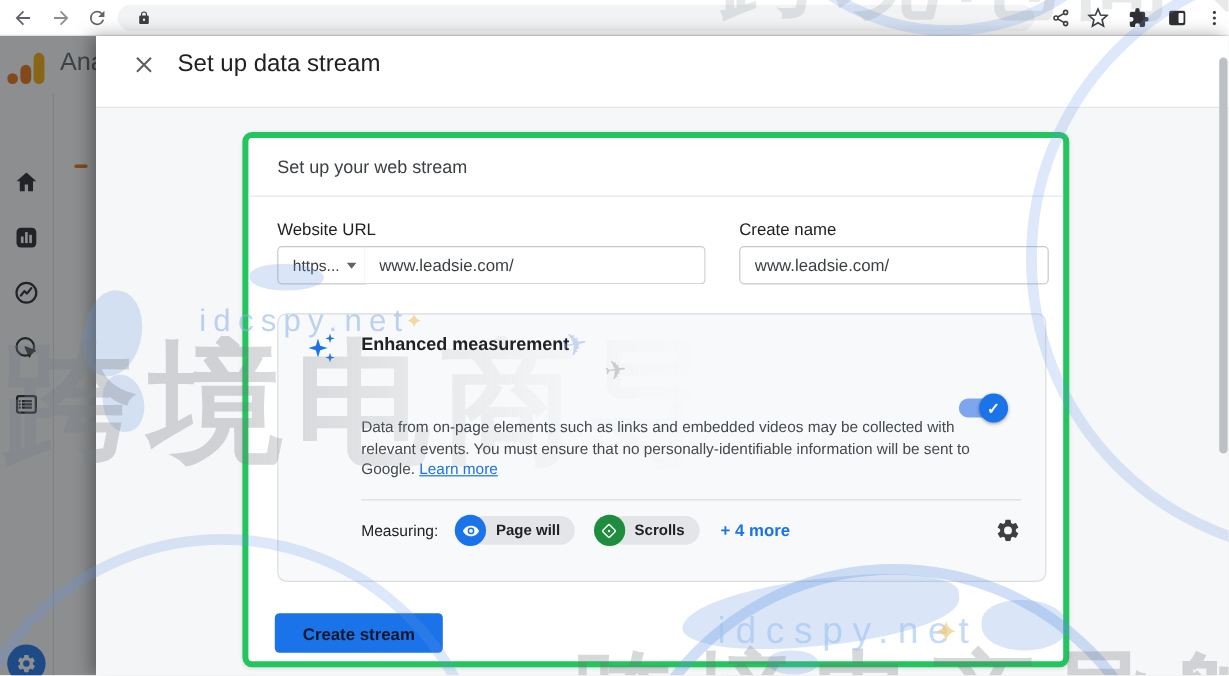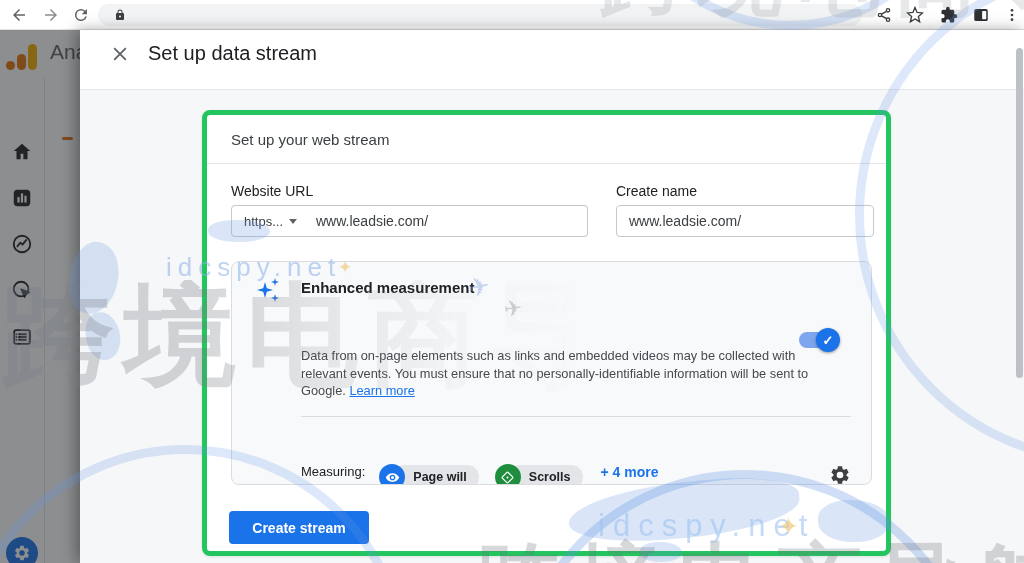--- a/index.html
+++ b/index.html
@@ -48,30 +48,30 @@
   
   .subcard { position:absolute; left:24px; top:146px; width:641px; height:224px; background:#f8f9fa; border:1px solid #dadce0; border-radius:8px; overflow:hidden; }
   .sparkles { position:absolute; left:22px; top:14px; width:30px; height:30px; }
   .en-title { position:absolute; left:69px; top:17px; font-size:15px; font-weight:bold; color:#202124; }
   .en-desc1 { position:absolute; left:69px; top:48px; width:516px; font-size:12.8px; line-height:17px; color:#202124; font-weight:bold; }
   .en-desc2 { position:absolute; left:69px; top:85px; width:516px; font-size:12.8px; line-height:17.5px; color:#454a4f; }
   .learn-more { color:#1a73e8; text-decoration:underline; cursor:pointer; }
   .toggle { position:absolute; left:567px; top:70px; width:38px; height:16px; border-radius:8px; background:#7ea6ee; cursor:pointer; }
   .toggle-thumb { position:absolute; right:-3px; top:-4px; width:24px; height:24px; border-radius:50%; background:#1a73e8; box-shadow:0 1px 3px rgba(0,0,0,0.4); display:flex; align-items:center; justify-content:center; color:#fff; font-size:13px; font-weight:bold; }
   .en-divider { position:absolute; left:69px; top:154px; width:550px; border-top:1px solid #dadce0; }
-  .measuring-row { position:absolute; left:69px; top:166px; width:550px; height:28px; display:flex; align-items:flex-start;margin-top:36px; }
+  .measuring-row { position:absolute; left:69px; top:166px; width:550px; height:28px; display:flex; align-items:center; }
   .measuring-label { font-size:13px; color:#202124; margin-right:14px; }
   .chip { position:relative; height:26px; display:flex; align-items:center; margin-right:16px; }
   .chip-pill { position:absolute; left:13px; right:0; top:1px; bottom:1px; background:#e4e5e8; border-radius:12px; }
   .chip-circle { position:relative; width:26px; height:26px; border-radius:50%; display:flex; align-items:center; justify-content:center; z-index:1; }
   .chip-label { position:relative; z-index:1; font-size:12.5px; font-weight:bold; color:#202124; padding:0 12px 0 8px; }
   .more-link { font-size:14px; color:#1a73e8; font-weight:bold; margin-left:2px; cursor:pointer; }
   .measuring-gear { margin-left:auto; width:22px; height:22px; color:#3c4043; cursor:pointer; }
 
-  .create-btn { position:absolute; left:22px; top:396px; width:140px; height:33px; background:#1a73e8; color:#ffffff; border:none; border-radius:4px; font-size:14px; font-weight:bold; font-family:"Liberation Sans", sans-serif; cursor:pointer; }
+  .create-btn { position:absolute; left:22px; top:396px; width:140px; height:33px; background:#1a73e8; color:#0f172a; border:none; border-radius:4px; font-size:14px; font-weight:bold; font-family:"Liberation Sans", sans-serif; cursor:pointer; }
 
   
   .wm { position:absolute; inset:0; z-index:40; pointer-events:none; overflow:hidden; }
   .wm-cjk-main { position:absolute; left:2px; top:280px; font-size:112px; font-weight:bold; letter-spacing:10px; color:#787d84; opacity:0.30; white-space:nowrap; line-height:1;
     -webkit-mask-image:linear-gradient(90deg,#000 0%,#000 28%,rgba(0,0,0,0.5) 45%,rgba(0,0,0,0.15) 62%,transparent 80%);
     mask-image:linear-gradient(90deg,#000 0%,#000 28%,rgba(0,0,0,0.5) 45%,rgba(0,0,0,0.15) 62%,transparent 80%); }
   .wm-cjk-bottom { position:absolute; left:478px; top:540px; font-size:84px; font-weight:bold; letter-spacing:16px; color:#70757c; opacity:0.28; white-space:nowrap; line-height:1; }
   .wm-cjk-top { position:absolute; left:600px; top:-64px; font-size:84px; font-weight:bold; letter-spacing:14px; color:#70757c; opacity:0.16; white-space:nowrap; line-height:1; }
   .wm-net1 { position:absolute; left:166px; top:252px; font-size:26px; letter-spacing:6px; color:rgba(138,174,234,0.55); }
   .wm-net2 { position:absolute; left:598px; top:508px; font-size:31px; letter-spacing:8px; color:rgba(158,193,241,0.60); }

